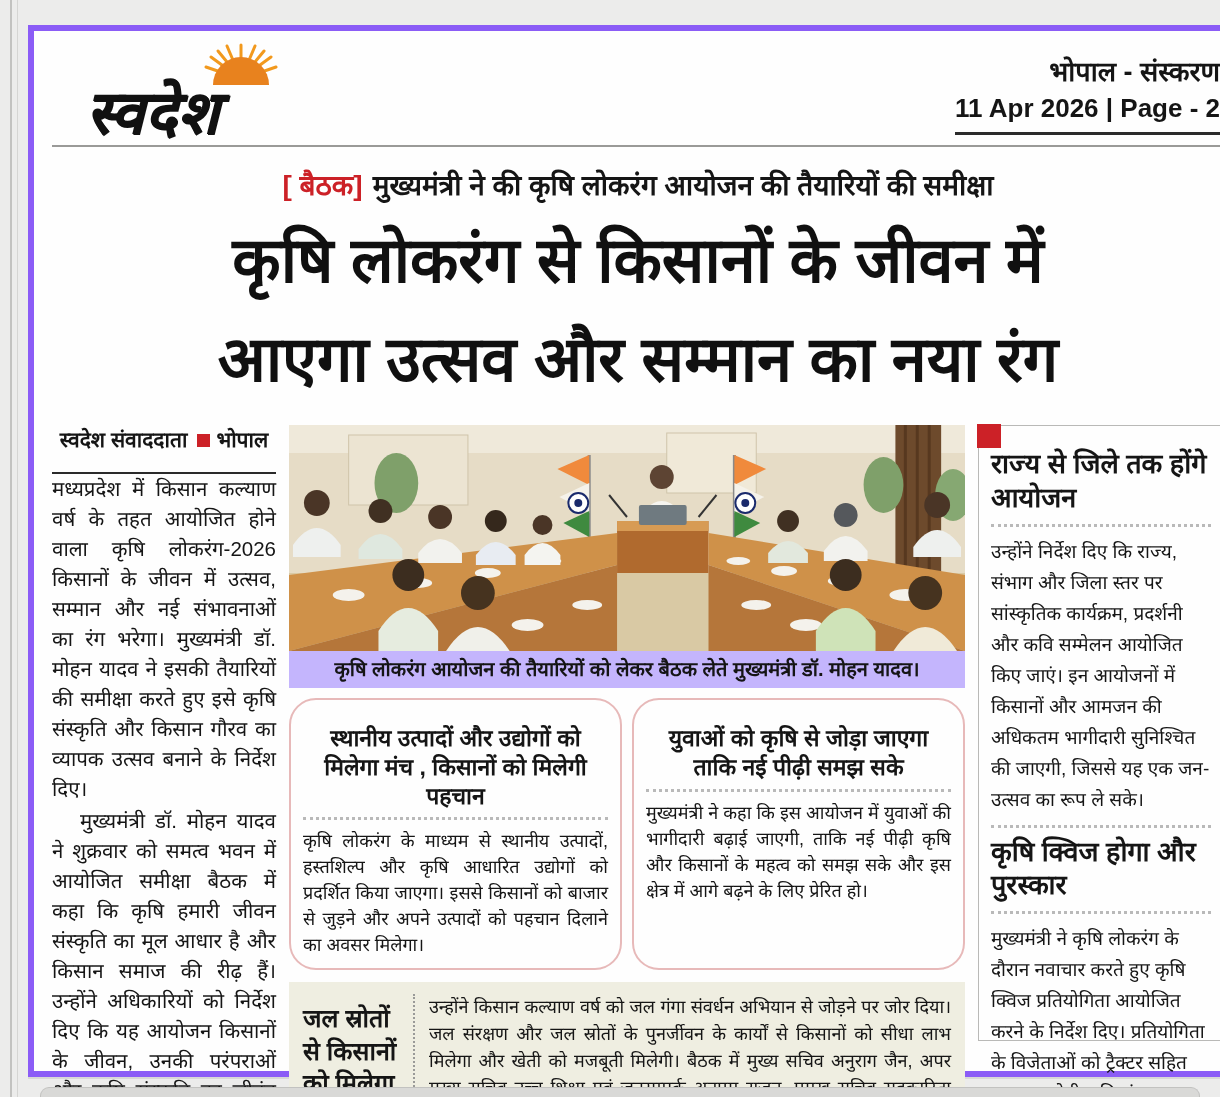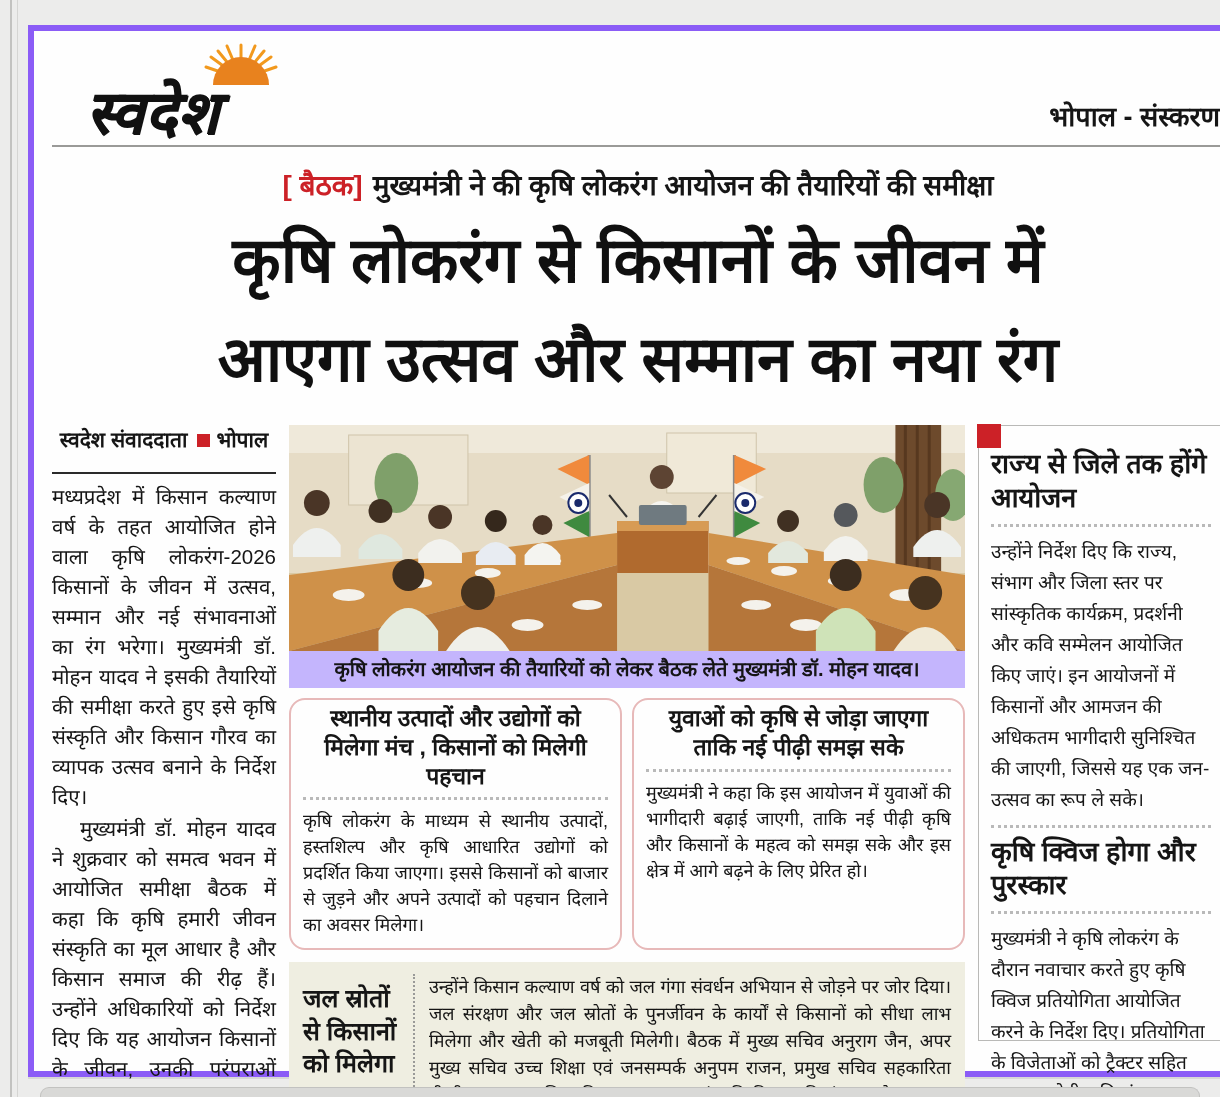--- a/index.html
+++ b/index.html
@@ -28,30 +28,30 @@
   .headline { text-align:center; font-weight:800; font-size:63px; line-height:99px;
     margin-top:8px; white-space:nowrap; color:#101010; }
 
   
   .cols { display:grid; grid-template-columns:224px 1fr 246px; column-gap:13px; margin-top:16px; }
 
   
   .byline { text-align:center; font-size:21px; font-weight:bold; padding-bottom:19px;
     border-bottom:2px solid #2a2a2a; }
   .byline .sq { display:inline-block; width:13px; height:13px; background:#cc2127; margin:0 6px 0 10px; }
-  .leftcol p { font-size:20.5px; line-height:30px; text-align:justify; margin-top:8px; }
+  .leftcol p { font-size:20.5px; line-height:30px; text-align:justify; }
   .leftcol p.indent { text-indent:28px; margin-top:2px; }
 
   
   .photo-wrap { width:100%; height:226px; overflow:hidden; background:#ddd; }
   .photo-wrap svg { display:block; width:100%; height:100%; }
   .caption { background:#c4b5fd; text-align:center; font-size:20px; font-weight:bold;
     padding:4px 2px 6px; }
   .subrow { display:grid; grid-template-columns:1fr 1fr; column-gap:10px; margin-top:10px; }
-  .subbox { border:2px solid #e7b9b9; border-radius:16px; padding:4px 12px 10px; }
+  .subbox { border:2px solid #e7b9b9; border-radius:27px; padding:24px 12px 10px; }
   .subbox .shead { text-align:center; font-size:23px; font-weight:bold; line-height:1.25;
     padding-bottom:7px; border-bottom:3px dotted #b9b9b9; }
   .subbox .sbody { font-size:18px; line-height:26px; text-align:justify; margin-top:8px; }
 
   .waterbox { margin-top:12px; background:#efeee1; padding:12px 14px; display:grid;
     grid-template-columns:112px 1fr; column-gap:14px; }
   .waterbox .whead { font-size:25px; font-weight:bold; line-height:1.3;
     border-right:2px dotted #9a9a98; padding:8px 10px 0 0; }
   .waterbox .wbody { font-size:18px; line-height:27px; text-align:justify; }
 
@@ -84,20 +84,21 @@
           <line x1="45" y1="38" x2="59" y2="5"></line>
             <line x1="45" y1="38" x2="15" y2="16"></line>
           <line x1="45" y1="38" x2="75" y2="16"></line>
         </g>
         <path d="M17 44 A28 28 0 0 1 73 44 Z" fill="#e8821e"></path>
       </svg>
       <div class="logo-text">स्वदेश</div>
     </div>
     <div class="edition-block">
       <div class="edition">भोपाल - संस्करण</div>
+      <div class="datepage">11 Apr 2026 | Page -  2</div>
     </div>
   </div>
 
   <div class="kicker">
     <span class="tag">[ बैठक]</span><span>मुख्यमंत्री ने की कृषि लोकरंग आयोजन की तैयारियों की समीक्षा</span>
   </div>
 
   <div class="headline">
     <div>कृषि लोकरंग से किसानों के जीवन में</div>
     <div>आएगा उत्सव और सम्मान का नया रंग</div>

